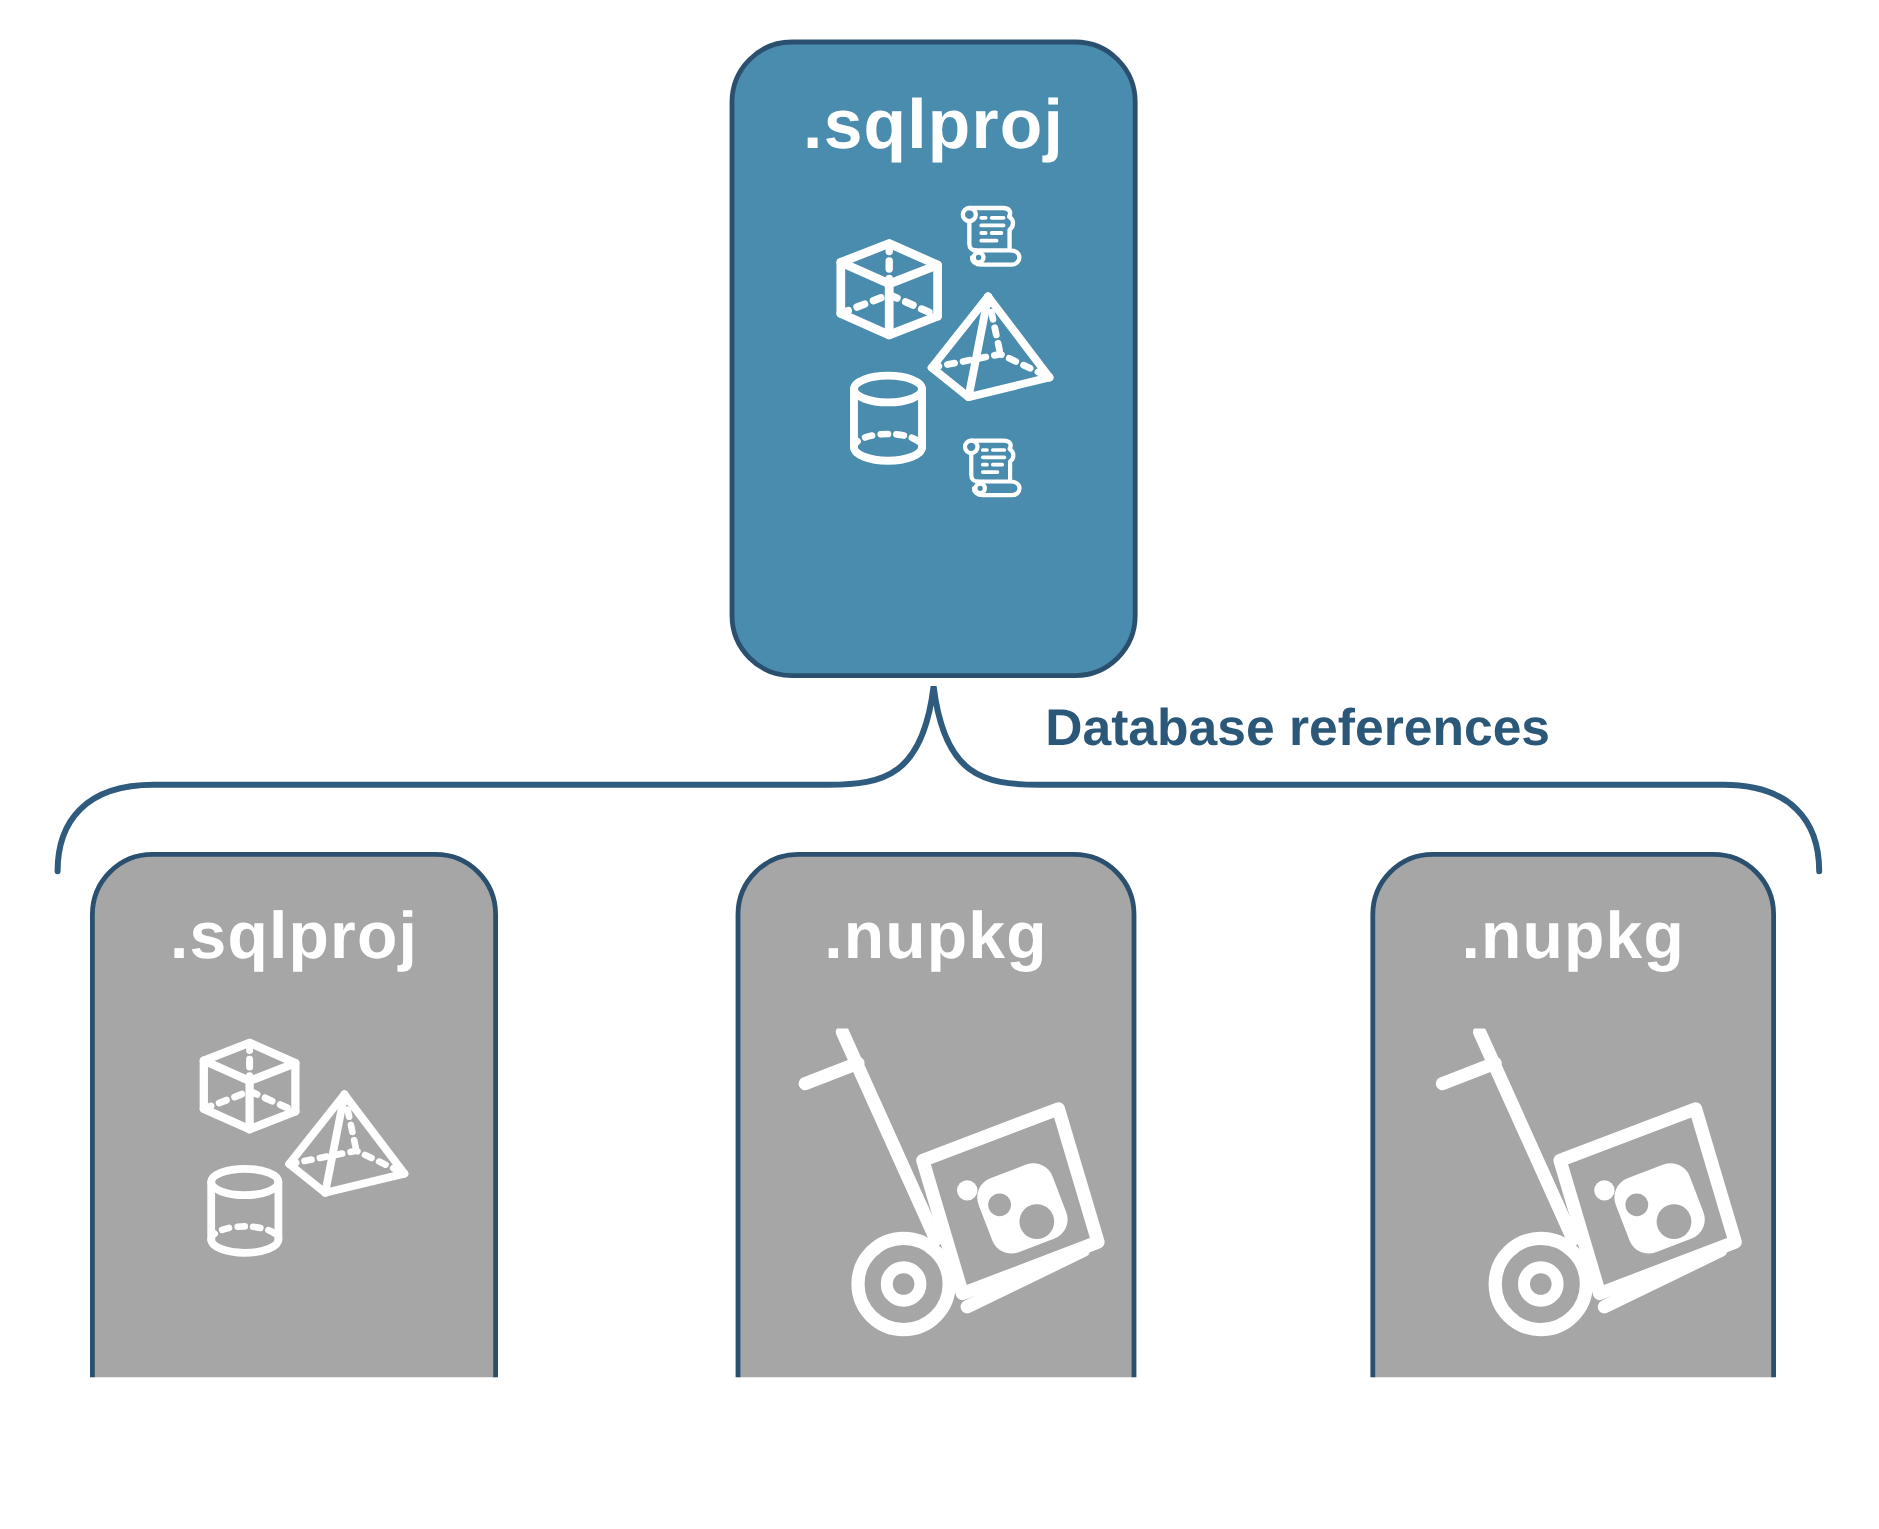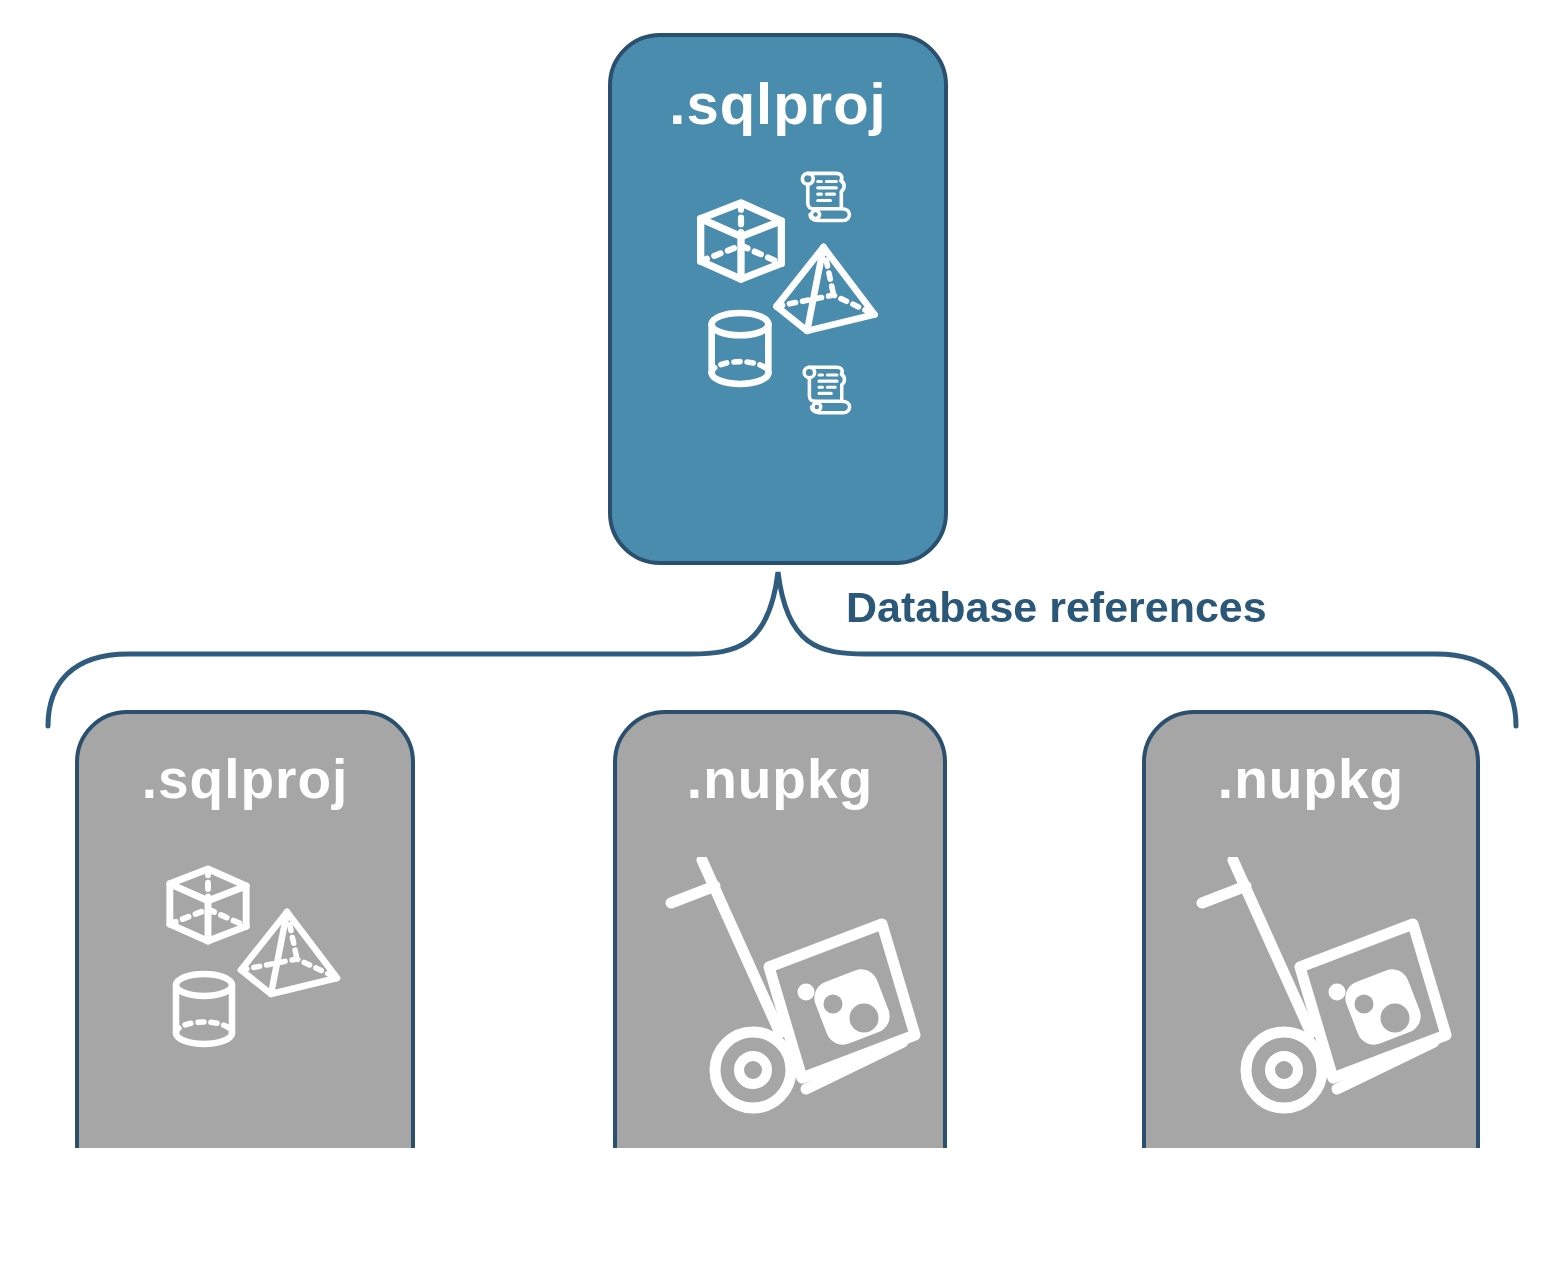--- a/index.html
+++ b/index.html
@@ -14,21 +14,21 @@
   .card-primary{background:#4A8CAD;}
   .card-secondary{background:#A6A6A6;}
   .card-title{
     color:#ffffff;font-weight:bold;font-size:58px;line-height:1;
     margin-top:38px;letter-spacing:1px;
   }
   .card-secondary .card-title{font-size:55px;margin-top:38px;}
   .icon{position:absolute;color:#ffffff;display:block;}
   .brace-svg{position:absolute;left:0;top:0;pointer-events:none;}
   .connector-label{
-    position:absolute;left:846px;top:584px;
+    position:absolute;left:871px;top:584px;
     font-weight:bold;font-size:43px;color:#2B5878;white-space:nowrap;line-height:1.1;
   }
   .defs-hidden{position:absolute;width:0;height:0;overflow:hidden;}
 </style>
 </head>
 <body>
 
 <svg class="defs-hidden" aria-hidden="true">
   <defs>
     <symbol id="sym-cube" viewBox="0 0 100 100">

